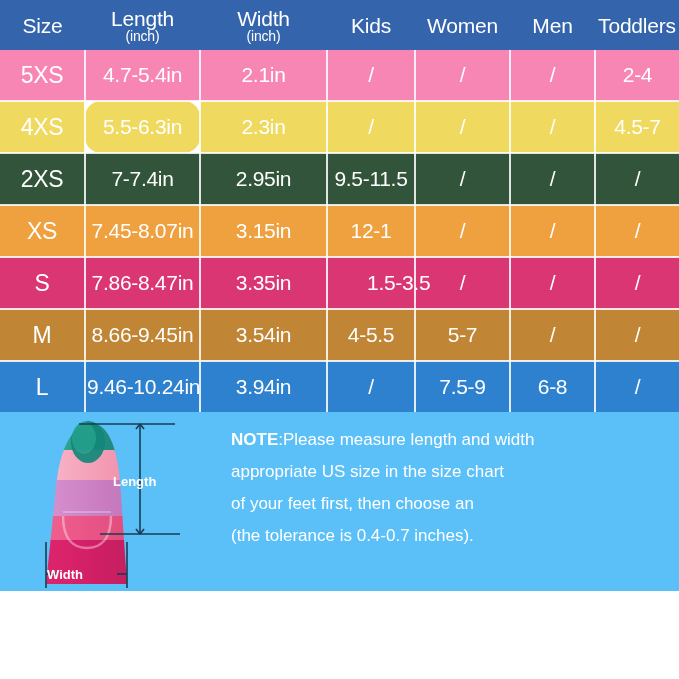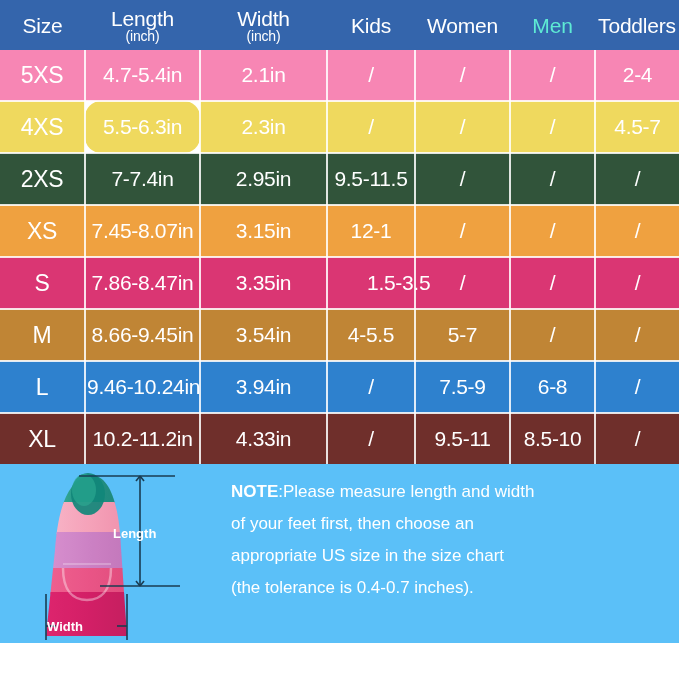--- a/index.html
+++ b/index.html
@@ -146,21 +146,21 @@
         <th style="background: rgb(52, 101, 172); color: rgb(255, 255, 255);">
           <span>Width</span>
           <span class="sub">(inch)</span>
         </th>
         <th style="background: rgb(52, 101, 172); color: rgb(255, 255, 255);">
           <span>Kids</span>
         </th>
         <th style="background: rgb(52, 101, 172); color: rgb(255, 255, 255);">
           <span>Women</span>
         </th>
-        <th style="background: rgb(52, 101, 172); color: #5eead4;">
+        <th style="background: rgb(52, 101, 172); color: #ffffff;">
           <span>Men</span>
         </th>
         <th style="background: rgb(52, 101, 172); color: rgb(255, 255, 255);">
           <span>Toddlers</span>
         </th>
       </tr>
     </thead>
     <tbody>
       <tr class="row-0">
         <td class="size-cell" style="background: rgb(247, 134, 180);">5XS</td>
@@ -218,29 +218,20 @@
       </tr>
       <tr class="row-7">
         <td class="size-cell" style="background: rgb(46, 129, 206);">L</td>
         <td style="background: rgb(46, 129, 206);">9.46-10.24in</td>
         <td style="background: rgb(46, 129, 206);">3.94in</td>
         <td style="background: rgb(46, 129, 206);">/</td>
         <td style="background: rgb(46, 129, 206);">7.5-9</td>
         <td style="background: rgb(46, 129, 206);">6-8</td>
         <td style="background: rgb(46, 129, 206);">/</td>
       </tr>
-      <tr class="row-8">
-        <td class="size-cell" style="background: rgb(111, 47, 43);">XL</td>
-        <td style="background: rgb(111, 47, 43);">10.2-11.2in</td>
-        <td style="background: rgb(111, 47, 43);">4.33in</td>
-        <td style="background: rgb(111, 47, 43);">/</td>
-        <td style="background: rgb(111, 47, 43);">9.5-11</td>
-        <td style="background: rgb(111, 47, 43);">8.5-10</td>
-        <td style="background: rgb(111, 47, 43);">/</td>
-      </tr>
     </tbody>
   </table>
 
   <div id="note-panel" style="background: rgb(91, 192, 248);">
 
     <div id="fin-figure">
       <svg width="225" height="179" viewBox="0 0 225 179" xmlns="http://www.w3.org/2000/svg">
         <defs>
           <linearGradient id="tipGrad" x1="0" y1="0" x2="1" y2="0">
             <stop offset="0%" stop-color="#3fc3a4"></stop>
@@ -305,20 +296,20 @@
           <line x1="117" y1="162" x2="127" y2="162"></line>
         </g>
       </svg>
 
       <span class="fin-label" id="length-label">Length</span>
       <span class="fin-label" id="width-label">Width</span>
     </div>
 
     <div id="note-text">
       <span class="note-line"><b>NOTE</b><span>:Please measure length and width</span></span>
+      <span class="note-line">appropriate US size in the size chart</span>
       <span class="note-line">of your feet first, then choose an</span>
-      <span class="note-line">appropriate US size in the size chart</span>
       <span class="note-line">(the tolerance is 0.4-0.7 inches).</span>
     </div>
 
   </div>
 
 </div>
 
 </body></html>

